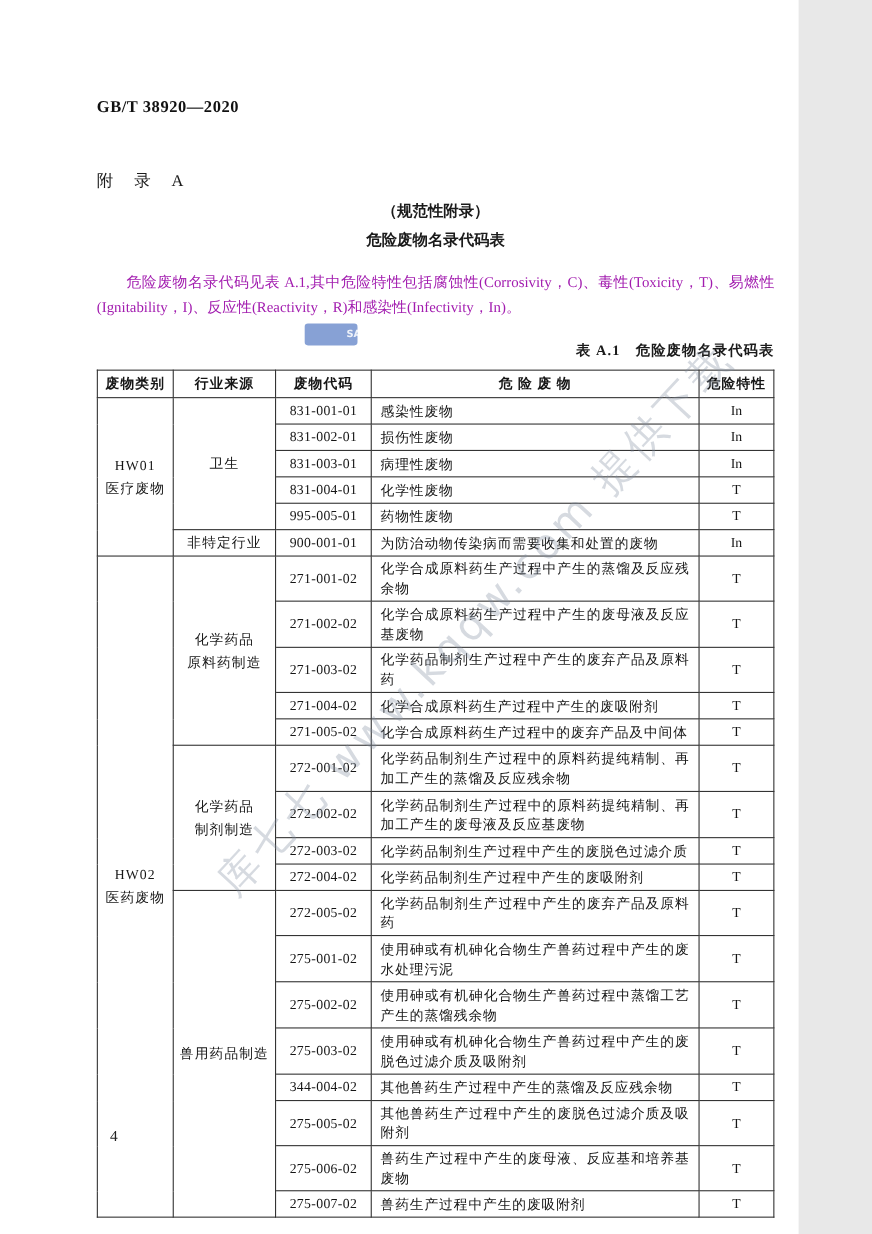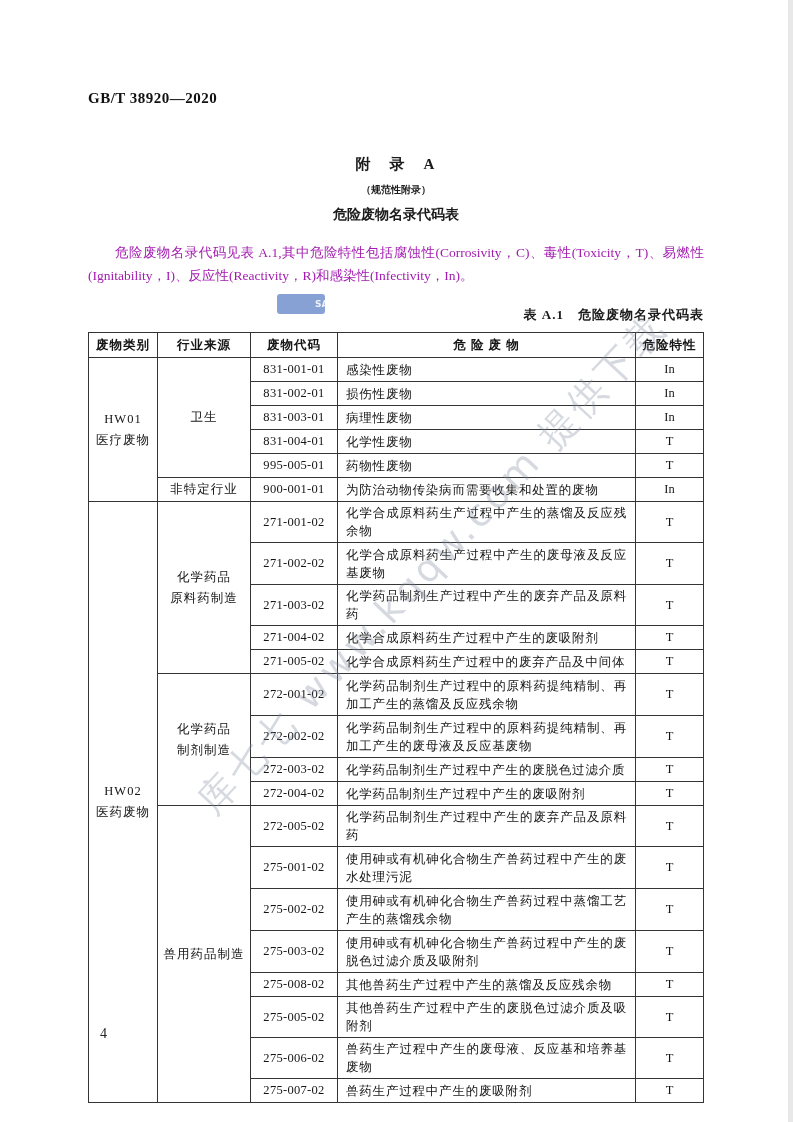--- a/index.html
+++ b/index.html
@@ -1,34 +1,34 @@
 <!DOCTYPE html>
 <html><head>
 <meta charset="utf-8">
 <style>
   * { margin:0; padding:0; box-sizing:border-box; }
   html,body { background:#e8e8e8; }
   .page {
     position:relative;
-    width:788px; height:1122px;
+    width:726px; height:1122px;
     background:#ffffff;
     overflow:hidden;
     font-family:"Liberation Serif","DejaVu Serif",serif;
     color:#1b1b1b;
   }
   .std-code {
     position:absolute; top:90px; left:88px;
     font-size:15px; font-weight:700; letter-spacing:0.5px;
     color:#111;
   }
   .content {
     position:absolute; top:155px; left:88px; width:616px;
   }
-  .h-title { text-align:center; font-size:15px; font-weight:700; letter-spacing:2px; }
-  .h-sub   { text-align:center; font-size:10px; font-weight:700; margin-top:9px; }
+  .h-title { font-size:15px; font-weight:400; letter-spacing:2px; }
+  .h-sub   { text-align:center; font-size:14px; font-weight:700; margin-top:9px; }
   .h-head  { text-align:center; font-size:14px; font-weight:700; margin-top:9px; }
   .intro {
     margin-top:17px;
     font-size:13.5px; line-height:23px;
     text-indent:2em; text-align:justify;
     color:#a21caf;
   }
   .caption {
     position:relative; z-index:2;
     text-align:right; font-size:13px; font-weight:700;
@@ -225,21 +225,21 @@
           <td class="code-cell">275-002-02</td>
           <td class="desc">使用砷或有机砷化合物生产兽药过程中蒸馏工艺产生的蒸馏残余物</td>
           <td class="hazard">T</td>
         </tr>
         <tr class="d">
           <td class="code-cell">275-003-02</td>
           <td class="desc">使用砷或有机砷化合物生产兽药过程中产生的废脱色过滤介质及吸附剂</td>
           <td class="hazard">T</td>
         </tr>
         <tr class="s">
-          <td class="code-cell">275-008-02</td>
+          <td class="code-cell">344-004-02</td>
           <td class="desc">其他兽药生产过程中产生的蒸馏及反应残余物</td>
           <td class="hazard">T</td>
         </tr>
         <tr class="s">
           <td class="code-cell">275-005-02</td>
           <td class="desc">其他兽药生产过程中产生的废脱色过滤介质及吸附剂</td>
           <td class="hazard">T</td>
         </tr>
         <tr class="s">
           <td class="code-cell">275-006-02</td>

